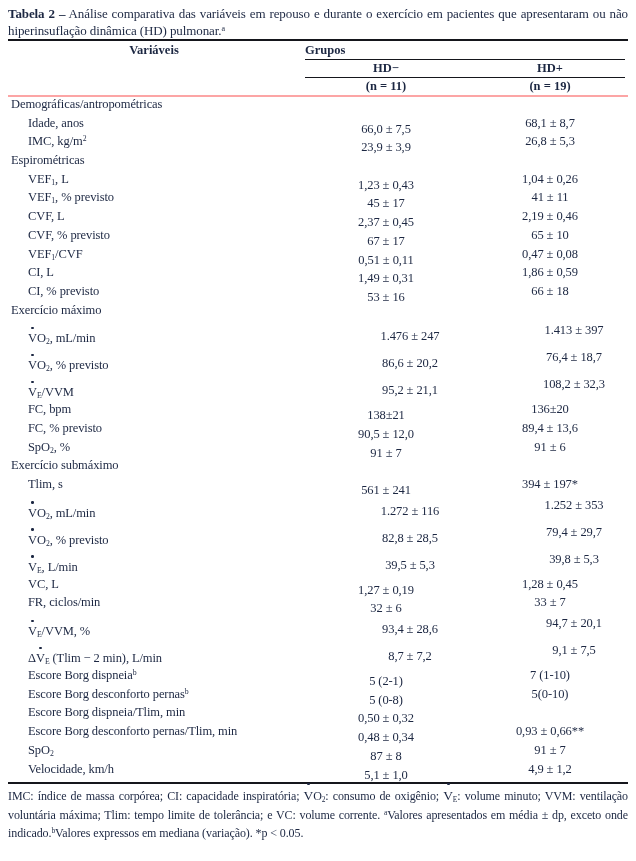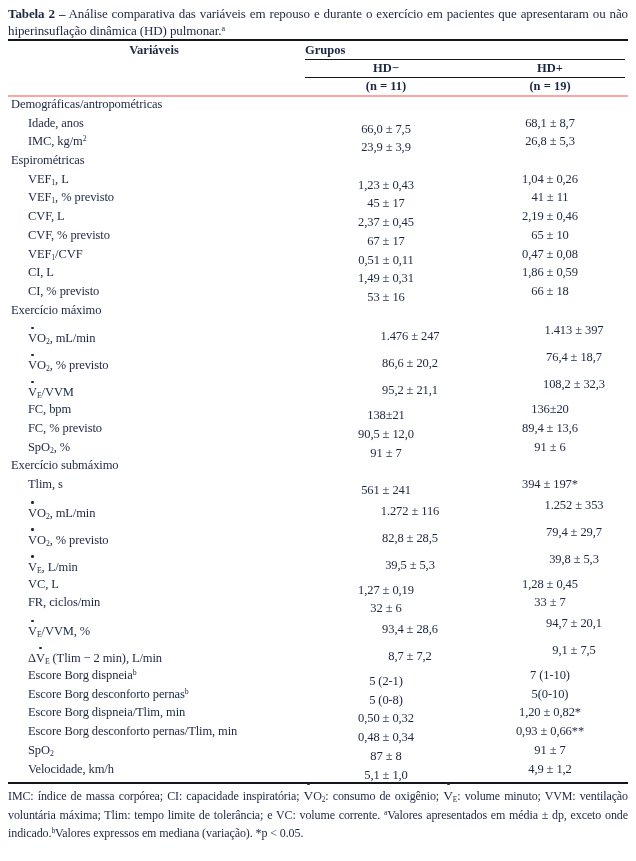--- a/index.html
+++ b/index.html
@@ -214,21 +214,20 @@
         <div class="val v2">7 (1-10)</div>
       </div>
       <div class="row">
         <div class="lbl">Escore Borg desconforto pernas<sup>b</sup></div>
         <div class="val v1">5 (0-8)</div>
         <div class="val v2">5(0-10)</div>
       </div>
       <div class="row">
         <div class="lbl">Escore Borg dispneia/Tlim, min</div>
         <div class="val v1">0,50 ± 0,32</div>
-        <div class="val v2">1,20 ± 0,82*</div>
       </div>
       <div class="row">
         <div class="lbl">Escore Borg desconforto pernas/Tlim, min</div>
         <div class="val v1">0,48 ± 0,34</div>
         <div class="val v2">0,93 ± 0,66**</div>
       </div>
       <div class="row">
         <div class="lbl">SpO<sub>2</sub></div>
         <div class="val v1">87 ± 8</div>
         <div class="val v2">91 ± 7</div>

